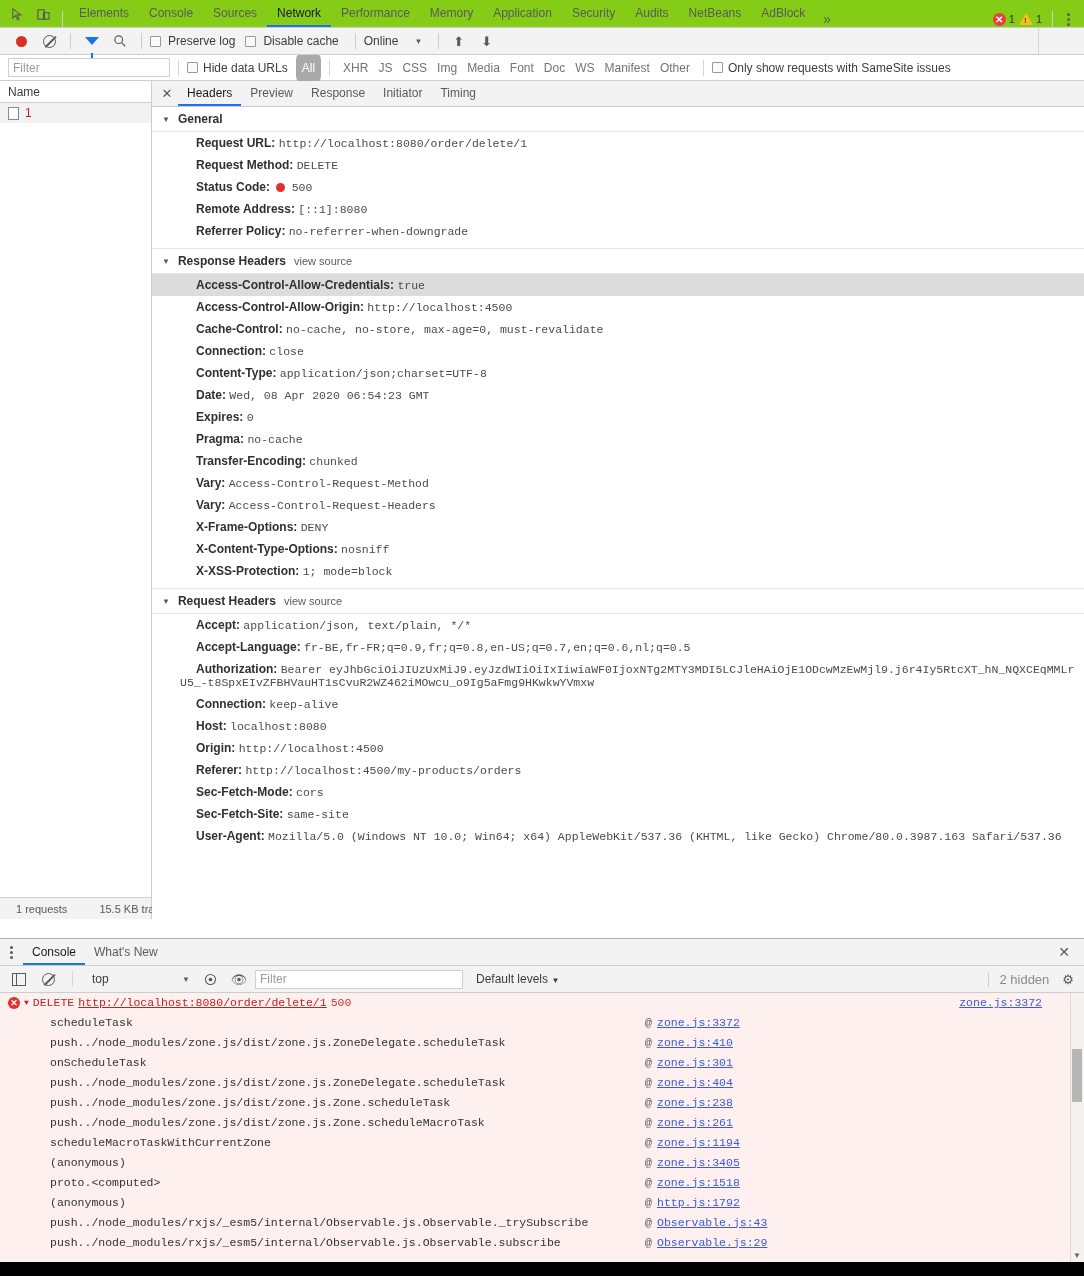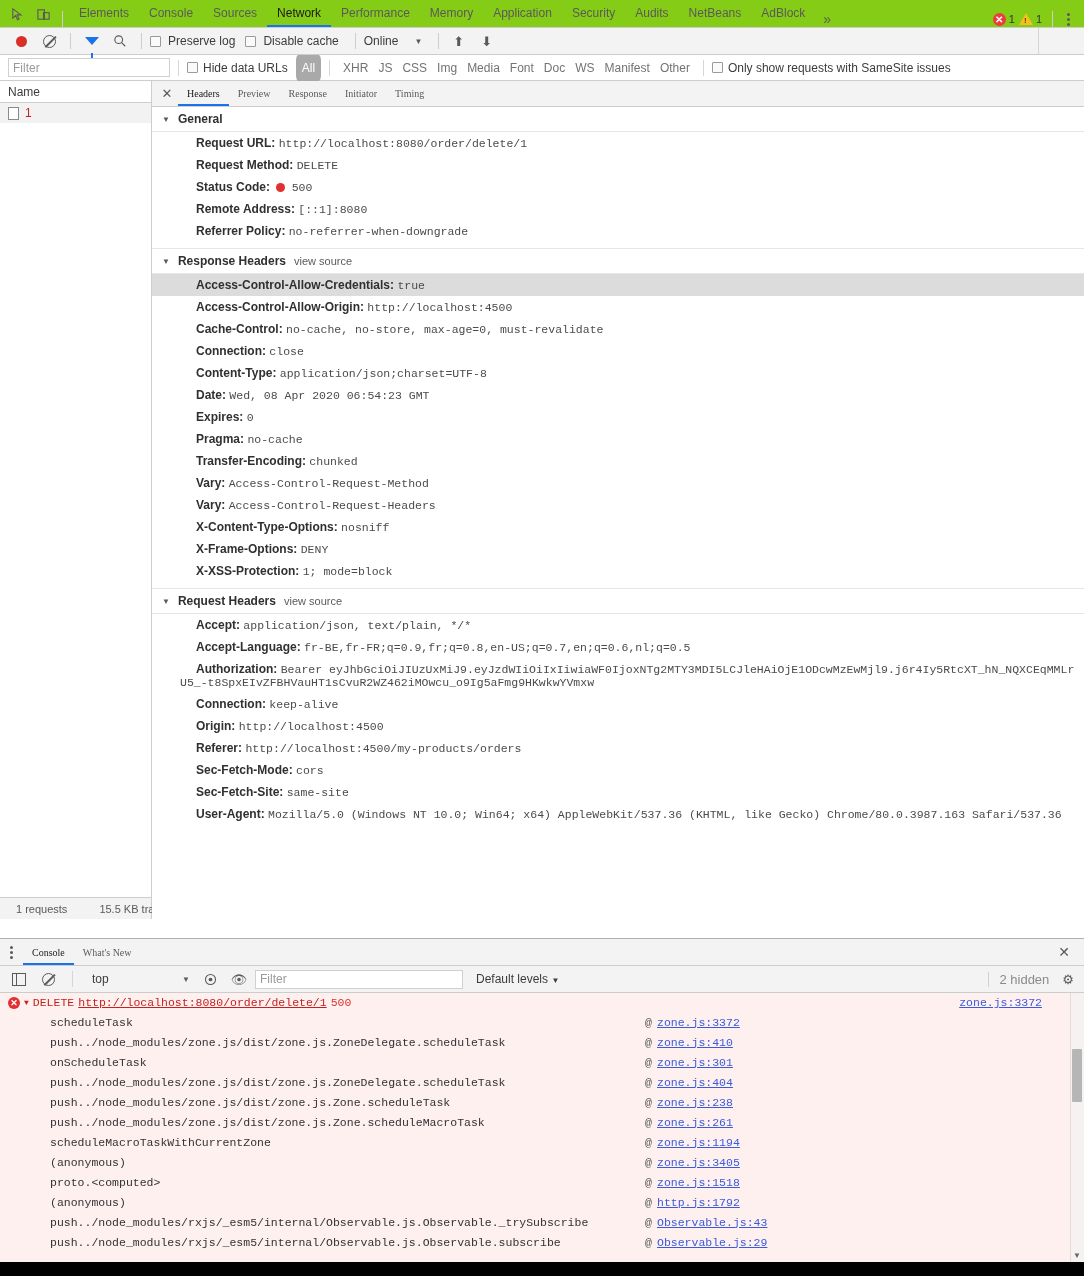--- a/index.html
+++ b/index.html
@@ -91,21 +91,21 @@
   .doc-icon { width:11px; height:13px; border:1px solid #8a8a8a; background:#fff; }
   .rl-name { font-size:12px; color:#c5221f; }
   .rl-foot { height: 22px; border-top:1px solid #cdcdcd; display:flex; align-items:center; background:#f3f3f3; font-size:11px; color:#5a5a5a; }
   .rl-foot span { padding: 0 16px; white-space: nowrap; }
   .rl-foot .divider { width:1px;height:14px;background:#cdcdcd;padding:0; }
 
   
   .detail { flex: 1; display:flex; flex-direction:column; background:#fff; overflow:hidden; }
   .detail-tabs { height: 26px; display:flex; align-items:center; border-bottom:1px solid #cdcdcd; background:#f3f3f3; padding-left:4px; }
   .close-x { width:22px; text-align:center; color:#5a5a5a; font-size:13px; cursor:pointer; }
-  .dtab { padding: 0 9px; height: 25px; line-height:25px; font-size:10px; color:#5a5a5a; cursor:pointer;font-family:Liberation Serif, serif; }
+  .dtab { padding: 0 9px; height: 25px; line-height:25px; font-size:12px; color:#5a5a5a; cursor:pointer; }
   .dtab.active { color:#1a1a1a; box-shadow: inset 0 -2px 0 #1a73e8; }
   .detail-scroll { flex:1; overflow:hidden; padding-bottom: 4px; }
 
   .sect-head {
     display:flex; align-items:center; gap:8px; padding: 5px 0 5px 10px;
     font-size:12px; font-weight:bold; color:#303030;
     border-bottom: 1px solid #e6e6e6; cursor:pointer;
   }
   .tri { font-size: 8px; color:#5a5a5a; }
   .view-src { font-weight: normal; color:#5a5a5a; font-size:11px; }
@@ -359,26 +359,26 @@
       </div>
       <div class="hrow">
         <span class="hk">Vary:</span>
         <span class="hv">Access-Control-Request-Method</span>
       </div>
       <div class="hrow">
         <span class="hk">Vary:</span>
         <span class="hv">Access-Control-Request-Headers</span>
       </div>
       <div class="hrow">
+        <span class="hk">X-Frame-Options:</span>
+        <span class="hv">DENY</span>
+      </div>
+      <div class="hrow">
         <span class="hk">X-Content-Type-Options:</span>
         <span class="hv">nosniff</span>
-      </div>
-      <div class="hrow">
-        <span class="hk">X-Frame-Options:</span>
-        <span class="hv">DENY</span>
       </div>
       <div class="hrow">
         <span class="hk">X-XSS-Protection:</span>
         <span class="hv">1; mode=block</span>
       </div>
       <div class="sect-gap"></div>
 
       <div class="sect-head sect-sep">
         <span class="tri">▼</span>
         <span>Request Headers</span>
@@ -392,20 +392,24 @@
         <span class="hk">Accept-Language:</span>
         <span class="hv">fr-BE,fr-FR;q=0.9,fr;q=0.8,en-US;q=0.7,en;q=0.6,nl;q=0.5</span>
       </div>
       <div class="hrow" style="padding-right:8px;">
         <span class="hk">Authorization:</span>
         <span class="hv" style="word-break:break-all;">Bearer eyJhbGciOiJIUzUxMiJ9.eyJzdWIiOiIxIiwiaWF0IjoxNTg2MTY3MDI5LCJleHAiOjE1ODcwMzEwMjl9.j6r4Iy5RtcXT_hN_NQXCEqMMLrU5_-t8SpxEIvZFBHVauHT1sCvuR2WZ462iMOwcu_o9Ig5aFmg9HKwkwYVmxw</span>
       </div>
       <div class="hrow">
         <span class="hk">Connection:</span>
         <span class="hv">keep-alive</span>
+      </div>
+      <div class="hrow">
+        <span class="hk">Host:</span>
+        <span class="hv">localhost:8080</span>
       </div>
       <div class="hrow">
         <span class="hk">Origin:</span>
         <span class="hv">http://localhost:4500</span>
       </div>
       <div class="hrow">
         <span class="hk">Referer:</span>
         <span class="hv">http://localhost:4500/my-products/orders</span>
       </div>
       <div class="hrow">

